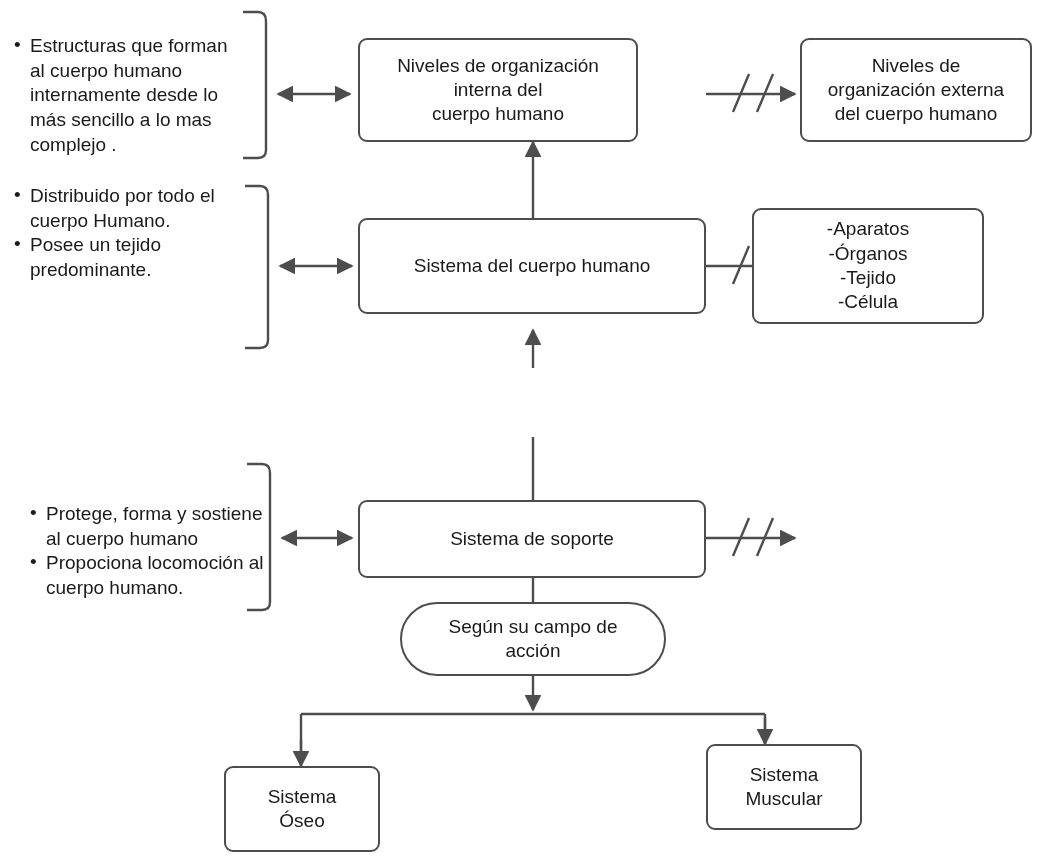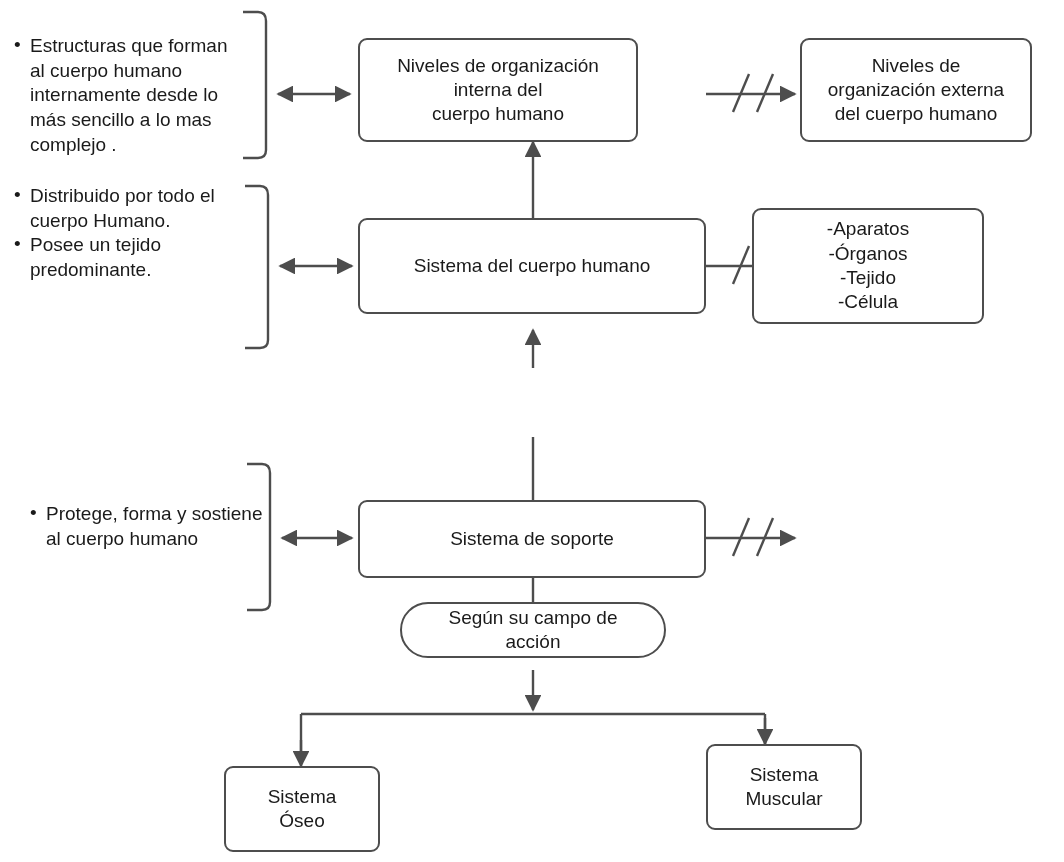--- a/index.html
+++ b/index.html
@@ -142,20 +142,23 @@
       <li>Posee un tejido
 predominante.</li>
     </ul>
   </div>
 
   <div class="bullets" style="left:30px; top:466px; width:238px;margin-top:36px;">
     <ul>
       <li>Protege, forma y
 sostiene al cuerpo
 humano</li>
+      <li>Propociona
+locomoción al cuerpo
+humano.</li>
     </ul>
   </div>
 
   <div class="node" style="left:358px; top:38px; width:280px; height:104px;">Niveles de organización interna del
 cuerpo humano</div>
 
   <div class="node" style="left:800px; top:38px; width:232px; height:104px;">Niveles de
 organización externa
 del cuerpo humano</div>
 
@@ -163,21 +166,21 @@
 
   <div class="node" style="left:752px; top:208px; width:232px; height:116px;">-Aparatos
 -Órganos
 -Tejido
 -Célula</div>
 
 
   <div class="node" style="left:358px; top:500px; width:348px; height:78px;">Sistema de soporte</div>
 
 
-  <div class="node pill" style="left:400px; top:602px; width:266px; height:56px;">Según su campo de
+  <div class="node pill" style="left:400px; top:602px; width:266px; height:74px;">Según su campo de
 acción</div>
 
   <div class="node" style="left:224px; top:766px; width:156px; height:86px;">Sistema
 Óseo</div>
 
   <div class="node" style="left:706px; top:744px; width:156px; height:86px;">Sistema
 Muscular</div>
 
 </div>
 

